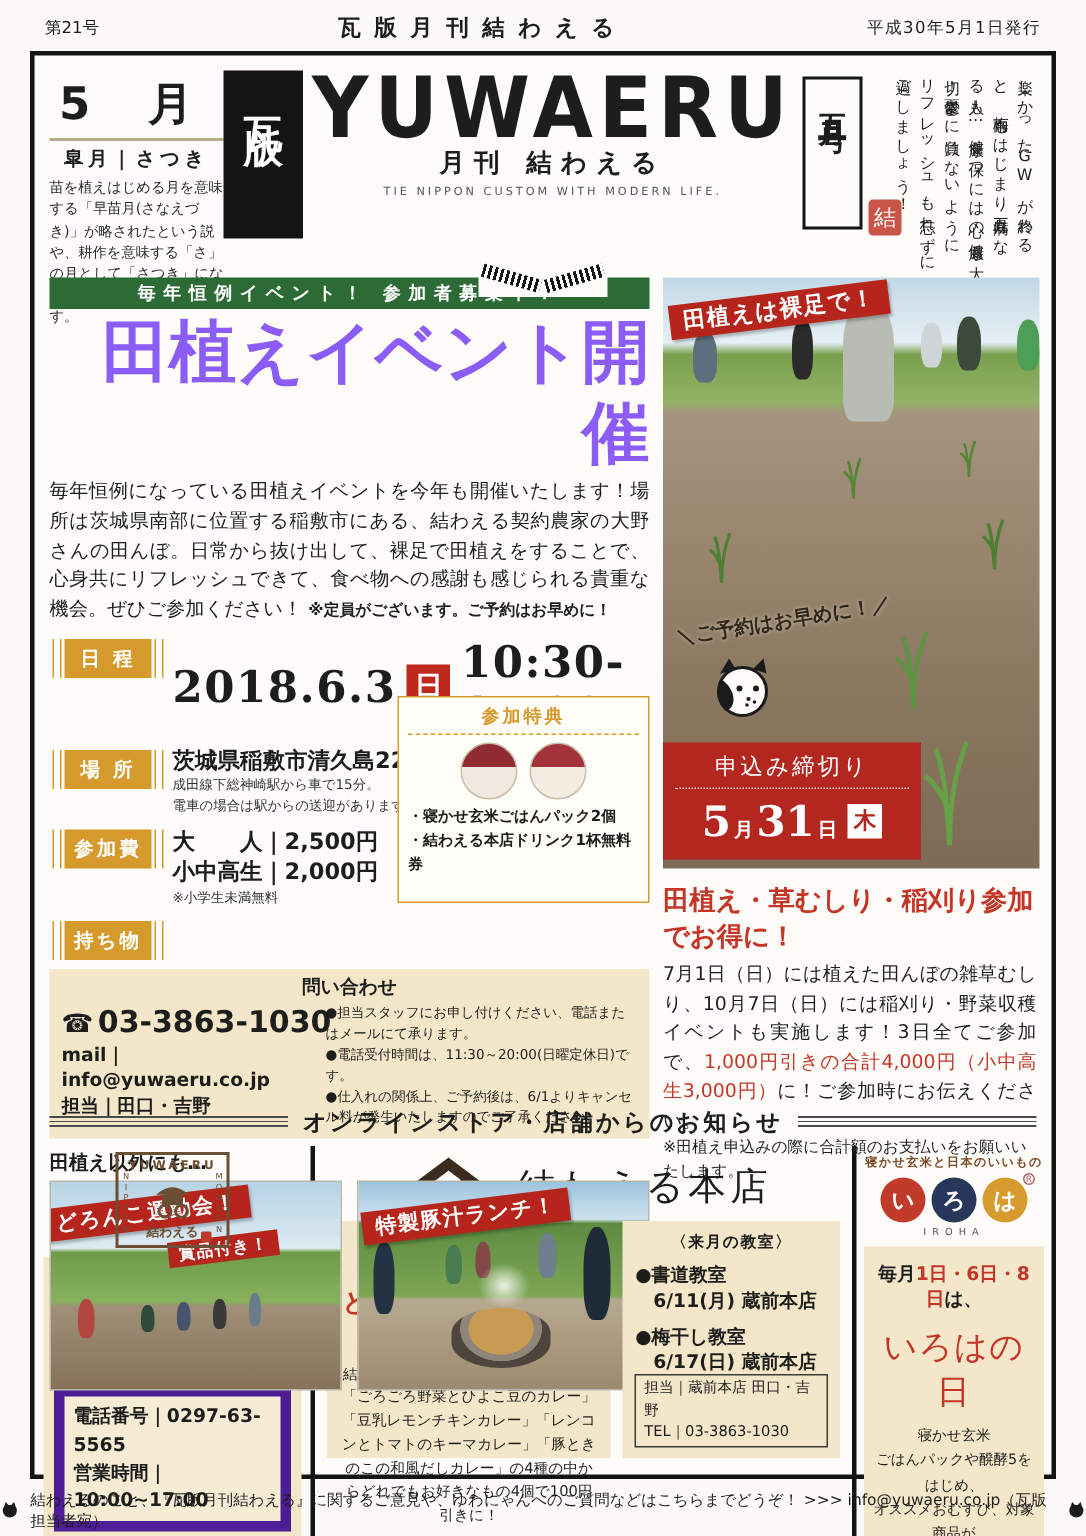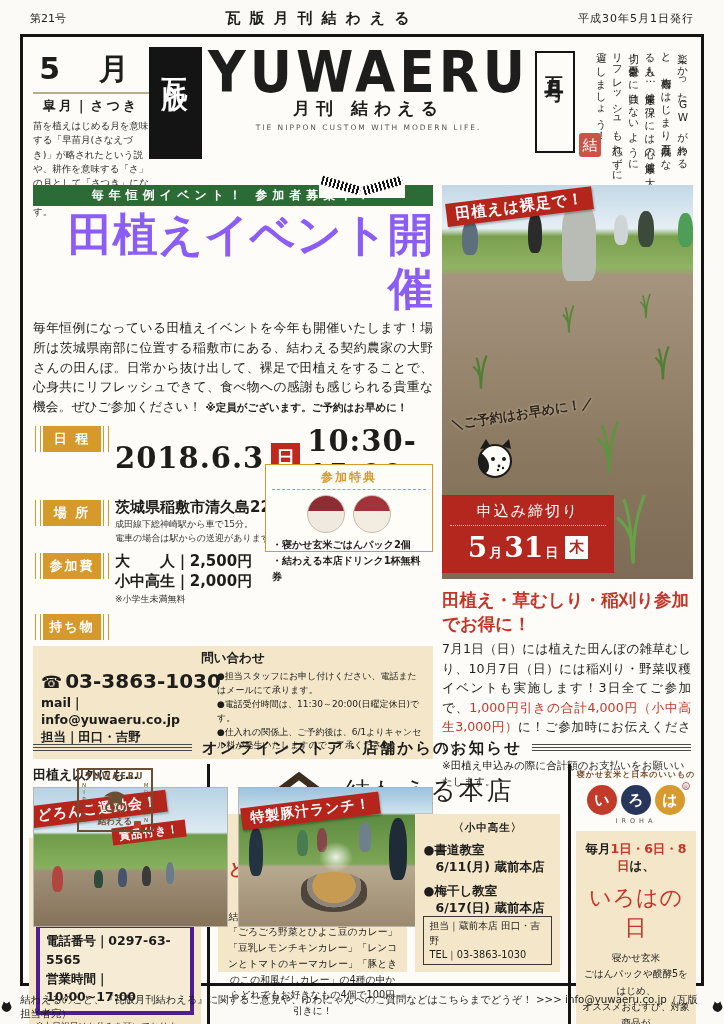--- a/index.html
+++ b/index.html
@@ -65,21 +65,21 @@
   .srow-label::before{left:-8px;} .srow-label::after{right:-8px;}
   .date-vals{display:flex;align-items:center;gap:7px;}
   .date-big{font-size:29px;font-weight:700;letter-spacing:1px;}
   .day-box{background:#c0271d;color:#fff;font-size:19px;font-weight:700;padding:2px 5px;}
   .narrow{width:188px;}
   .place-main{font-size:15px;font-weight:700;}
   .tiny-note{font-size:9px;color:#333;line-height:1.45;margin-top:1px;}
   .fee-line{font-size:15px;font-weight:700;line-height:1.35;}
   .bring-main{font-size:15px;font-weight:700;}
 
-  .benefits{position:absolute;right:0;top:40px;width:168px;height:88px;border:1px solid #d6992b;padding:4px 6px;background:#fffdf8;}
+  .benefits{position:absolute;right:0;top:40px;width:168px;height:138px;border:1px solid #d6992b;padding:4px 6px;background:#fffdf8;}
   .benefits-title{color:#d6992b;font-size:12px;font-weight:700;text-align:center;letter-spacing:2px;
                   border-bottom:1px dashed #d6992b;padding-bottom:3px;}
   .packs{display:flex;justify-content:center;gap:8px;margin:5px 0 4px;}
   .pack{width:38px;height:38px;border-radius:50%;border:1px solid #c9bca6;
         background:linear-gradient(180deg,#8e2b33 0 42%,#efe9df 42% 100%);}
   .pack.p2{background:linear-gradient(180deg,#a3323a 0 42%,#f2ece1 42% 100%);}
   .benefit-item{font-size:10px;font-weight:700;line-height:1.6;}
 
   .contact{background:#f3e6c9;margin-top:4px;padding:4px 8px 6px;}
   .contact-title{text-align:center;font-size:12.5px;font-weight:700;margin-bottom:2px;}
@@ -136,21 +136,21 @@
   .stamp-top{font-size:8px;font-weight:700;letter-spacing:2px;text-align:center;margin-top:2px;}
   .stamp-side{position:absolute;top:12px;font-size:5.5px;letter-spacing:1px;writing-mode:vertical-rl;text-orientation:upright;}
   .stamp-l{left:2px;} .stamp-r{right:2px;}
   .stamp-bottom{position:absolute;bottom:2px;width:100%;text-align:center;font-size:8.5px;font-weight:700;}
   .stamp-art{position:absolute;left:50%;top:50%;transform:translate(-50%,-52%);}
   .stamp-seal{position:absolute;right:10px;bottom:2px;width:7px;height:7px;background:#c0392b;border-radius:1px;}
 
   .support-panel{background:#f3e6c9;flex:1;padding:7px 7px 5px;}
   .support-h1{color:#c0532a;font-size:11px;font-weight:700;text-align:center;letter-spacing:0px;}
   .support-h2{color:#b5432a;font-size:16px;font-weight:700;text-align:center;margin:1px 0 6px;font-family:"DejaVu Serif","Liberation Serif",serif;}
-  .support-box{border:4px solid #4c1d95;padding:4px 6px;font-size:12.5px;font-weight:700;line-height:1.5;background:#f6ecd6;}
+  .support-box{border:7px solid #4c1d95;padding:4px 6px;font-size:12.5px;font-weight:700;line-height:1.5;background:#f6ecd6;}
   .support-notes{font-size:8.8px;line-height:1.55;margin-top:5px;}
 
   .honten-head{display:flex;align-items:center;justify-content:center;gap:10px;height:48px;}
   .honten-name{font-size:25px;letter-spacing:3px;font-family:"DejaVu Serif","Liberation Serif",serif;}
   .honten-boxes{display:flex;gap:8px;height:158px;}
   .hbox{background:#f3e6c9;padding:7px 8px;}
   .hbox-campaign{flex:1.35;}
   .hbox-classes{flex:1;position:relative;}
   .hbox-tag{font-size:10.5px;font-weight:700;text-align:center;letter-spacing:1px;}
   .campaign-line{color:#c43527;font-size:17px;font-weight:700;text-align:center;line-height:1.35;}
@@ -408,21 +408,21 @@
           <span class="honten-name">結わえる本店</span>
         </div>
         <div class="honten-boxes">
           <div class="hbox hbox-campaign">
             <div class="hbox-tag">〈今月のキャンペーン〉</div>
             <div class="campaign-line">結わえるカレー</div>
             <div class="campaign-line">どれでも4個で100円引き</div>
             <div class="campaign-body">結わえるの無添加カレーがお買い得！「ごろごろ野菜とひよこ豆のカレー」「豆乳レモンチキンカレー」「レンコンとトマトのキーマカレー」「豚ときのこの和風だしカレー」の4種の中からどれでもお好きなもの4個で100円引きに！</div>
           </div>
           <div class="hbox hbox-classes">
-            <div class="hbox-tag">〈小中高生〉</div>
+            <div class="hbox-tag">〈来月の教室〉</div>
             <div class="class-item">
               <div>●書道教室</div>
               <div class="class-date">6/11(月) 蔵前本店</div>
             </div>
             <div class="class-item">
               <div>●梅干し教室</div>
               <div class="class-date">6/17(日) 蔵前本店</div>
             </div>
             <div class="class-contact">
               <div>担当｜蔵前本店 田口・吉野</div>

